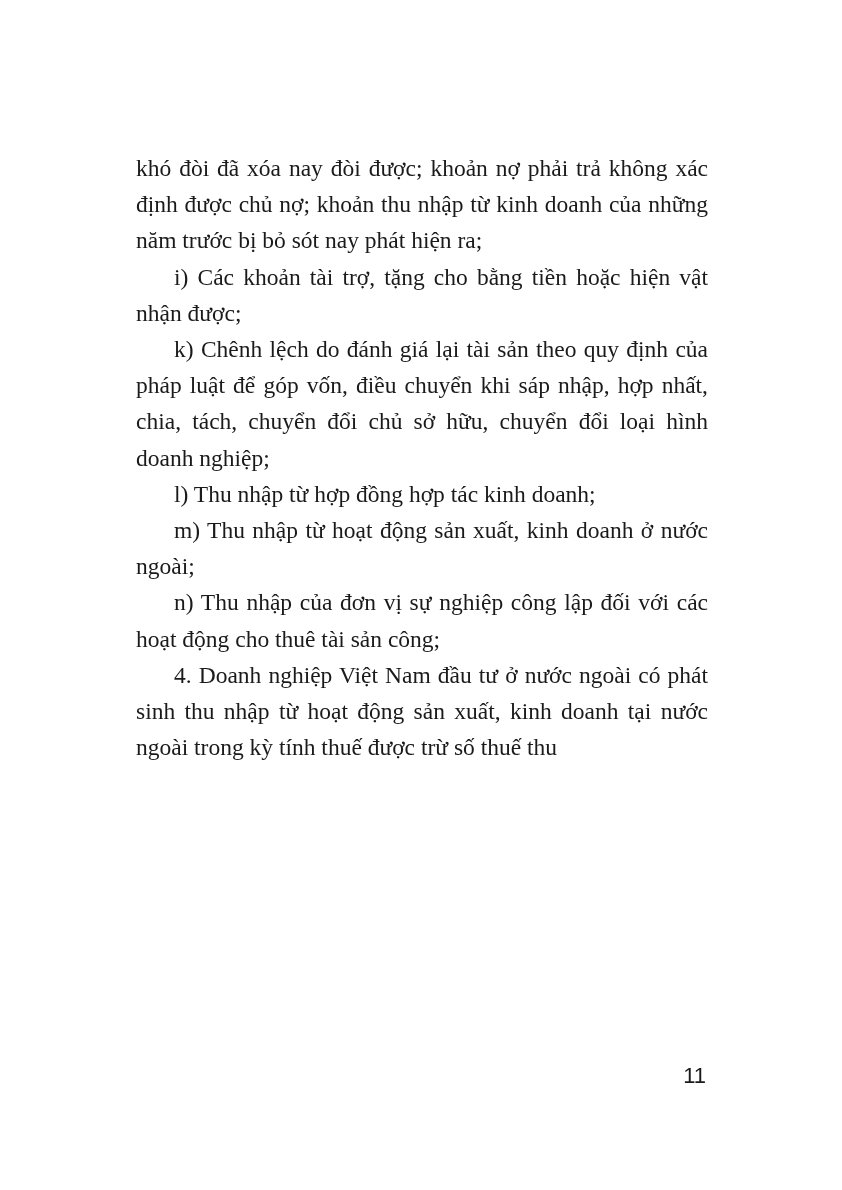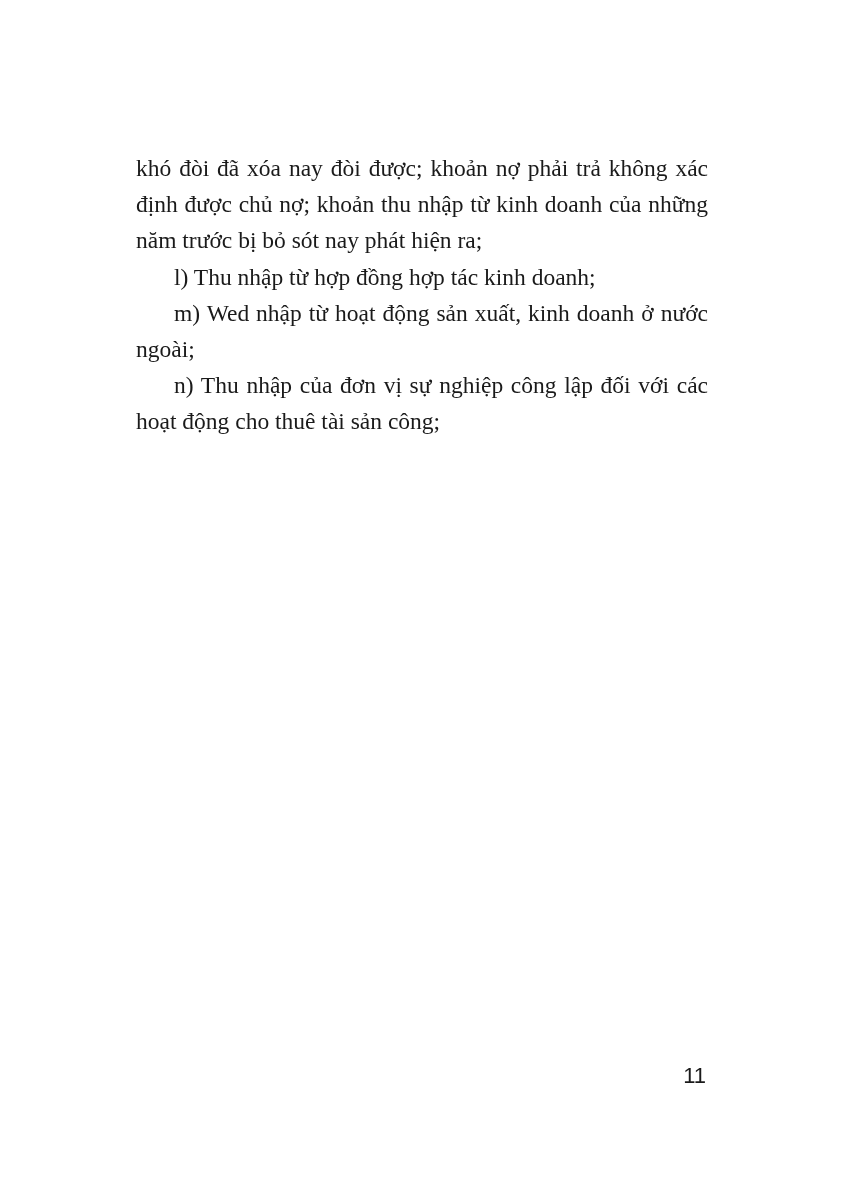--- a/index.html
+++ b/index.html
@@ -52,18 +52,21 @@
     text-align: right;
     font-family: Liberation Sans, sans-serif;
   }
 </style>
 </head>
 <body>
 
 <div class="page">
   <div class="text-column">
     <p class="para noindent">khó đòi đã xóa nay đòi được; khoản nợ phải trả không xác định được chủ nợ; khoản thu nhập từ kinh doanh của những năm trước bị bỏ sót nay phát hiện ra;</p>
+    <p class="para indent">i) Các khoản tài trợ, tặng cho bằng tiền hoặc hiện vật nhận được;</p>
+    <p class="para indent">k) Chênh lệch do đánh giá lại tài sản theo quy định của pháp luật để góp vốn, điều chuyển khi sáp nhập, hợp nhất, chia, tách, chuyển đổi chủ sở hữu, chuyển đổi loại hình doanh nghiệp;</p>
     <p class="para indent">l) Thu nhập từ hợp đồng hợp tác kinh doanh;</p>
-    <p class="para indent">m) Wed nhập từ hoạt động sản xuất, kinh doanh ở nước ngoài;</p>
+    <p class="para indent">m) Thu nhập từ hoạt động sản xuất, kinh doanh ở nước ngoài;</p>
     <p class="para indent">n) Thu nhập của đơn vị sự nghiệp công lập đối với các hoạt động cho thuê tài sản công;</p>
+    <p class="para indent">4. Doanh nghiệp Việt Nam đầu tư ở nước ngoài có phát sinh thu nhập từ hoạt động sản xuất, kinh doanh tại nước ngoài trong kỳ tính thuế được trừ số thuế thu</p>
   </div>
   <div class="page-number">11</div>
 </div>
 
 </body></html>

